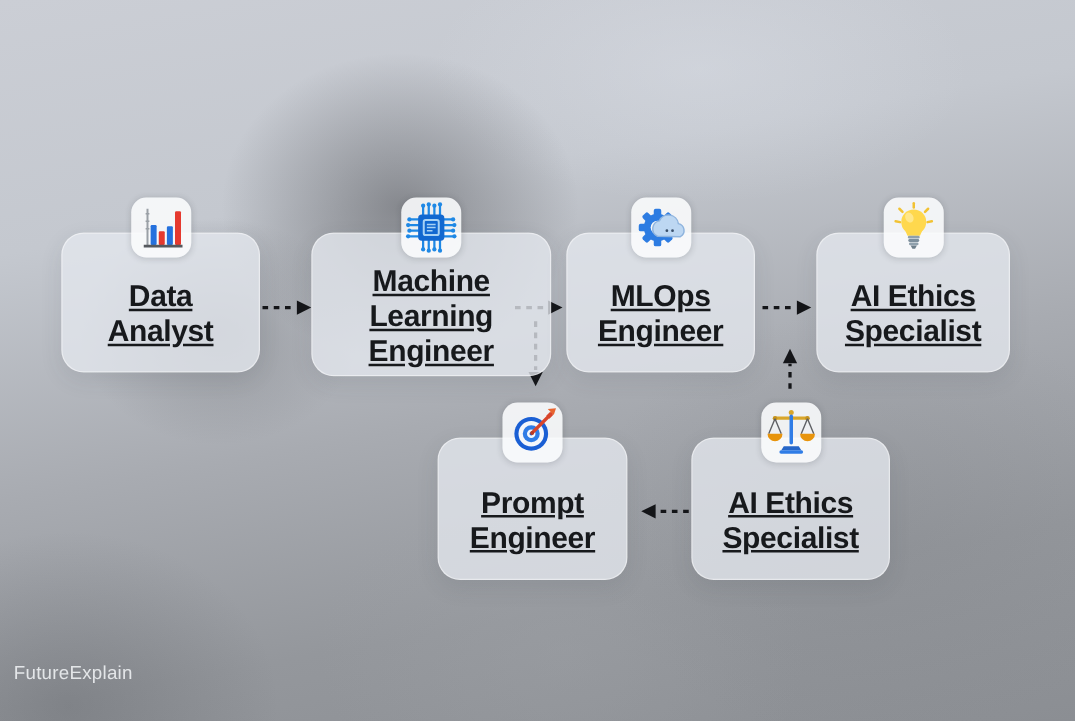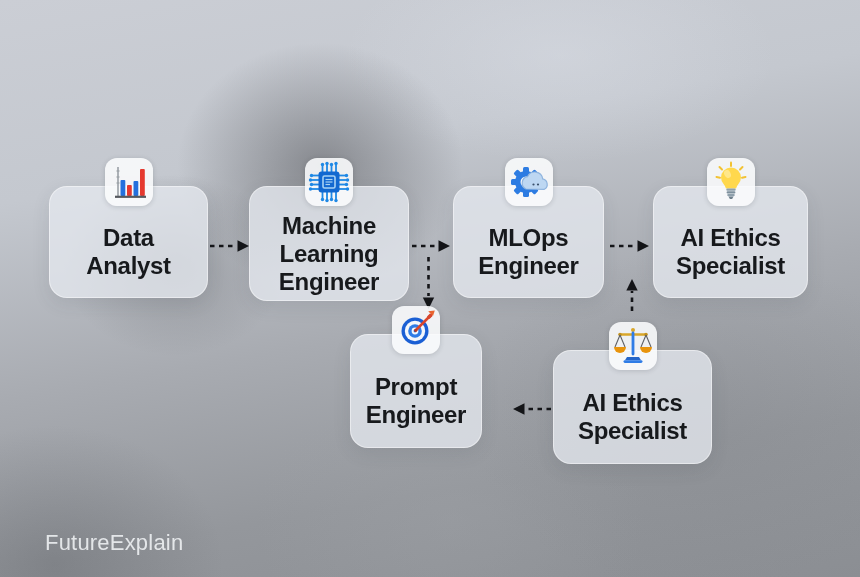--- a/index.html
+++ b/index.html
@@ -38,35 +38,36 @@
   }
   .node-label {
     white-space: pre-line;
     text-align: center;
     font-size: 24px;
     line-height: 28px;
     font-weight: 700;
     letter-spacing: -0.3px;
     color: #17191c;
     padding-top: 20px;
+    text-decoration: underline;
   }
   .icon-tile {
     position: absolute;
     left: 50%; top: -29px;
     transform: translateX(-50%);
     width: 48px; height: 48px;
     border-radius: 12px;
     background: rgba(251,252,253,0.88);
     box-shadow: 0 1px 5px rgba(40,44,50,0.18);
     display: flex; align-items: center; justify-content: center;
   }
   .watermark {
     position: absolute;
-    left: 45px; top: 530px;
-    font-size: 22px;
+    left: 11px; top: 530px;
+    font-size: 15px;
     font-weight: 500;
     letter-spacing: 0.2px;
     color: rgba(240,242,245,0.88);
   }
 </style>
 </head>
 <body>
 
 <div class="canvas">
 
@@ -100,21 +101,21 @@
         <rect x="22" y="27" width="4.8" height="11" rx="1" fill="#e5392f"></rect>
         <rect x="28.5" y="23" width="4.8" height="15" rx="1" fill="#2470dd"></rect>
         <rect x="35" y="11" width="4.8" height="27" rx="1" fill="#e5392f"></rect>
         <line x1="10" y1="38.8" x2="41" y2="38.8" stroke="#55595e" stroke-width="2.2"></line>
       </svg>
     </div>
     <div class="node-label">Data
 Analyst</div>
   </div>
 
-  <div class="node" style="left:249px; top:186px; width:160px; height:115px;">
+  <div class="node" style="left:249px; top:186px; width:192px; height:115px;">
     <div class="icon-tile">
       <svg width="48" height="48" viewBox="0 0 48 48">
         <g stroke="#1e88e5" stroke-width="1.8">
           <line x1="17.5" y1="7" x2="17.5" y2="14"></line>
             <line x1="22" y1="6" x2="22" y2="14"></line>
             <line x1="26.5" y1="7" x2="26.5" y2="14"></line>
             <line x1="31" y1="6" x2="31" y2="14"></line>
           <line x1="17.5" y1="34" x2="17.5" y2="41"></line>
             <line x1="22" y1="34" x2="22" y2="42"></line>
             <line x1="26.5" y1="34" x2="26.5" y2="41"></line>
@@ -202,21 +203,21 @@
         <rect x="19.3" y="30.5" width="9.4" height="2.3" rx="1.1" fill="#8fa0ac"></rect>
         <rect x="19.6" y="33.2" width="8.8" height="2.3" rx="1.1" fill="#7d8f9c"></rect>
         <rect x="20.2" y="35.9" width="7.6" height="2.3" rx="1.1" fill="#8fa0ac"></rect>
         <path d="M21.5 38.4 h5 l-1.4 2.6 h-2.2 Z" fill="#6e7f8b"></path>
       </svg>
     </div>
     <div class="node-label">AI Ethics
 Specialist</div>
   </div>
 
-  <div class="node" style="left:350px; top:334px; width:132px; height:114px;">
+  <div class="node" style="left:350px; top:350px; width:152px; height:114px;">
     <div class="icon-tile">
       <svg width="48" height="48" viewBox="0 0 48 48">
         <circle cx="23" cy="25" r="13.5" fill="#1a5fd4"></circle>
         <circle cx="23" cy="25" r="10.2" fill="#f4f7fb"></circle>
         <circle cx="23" cy="25" r="6.8" fill="#2f7ce6"></circle>
         <circle cx="23" cy="25" r="3.4" fill="#f4f7fb"></circle>
         <circle cx="23" cy="25" r="1.4" fill="#1a5fd4"></circle>
         <line x1="39" y1="9" x2="24" y2="24" stroke="#d8452b" stroke-width="2.6" stroke-linecap="round"></line>
         <path d="M36.2 5.2 L41 10 L42.8 4.6 Z" fill="#e8642f"></path>
         <path d="M35 10.5 L38 7.5 L40.5 10 L37.5 13 Z" fill="#d8452b"></path>

